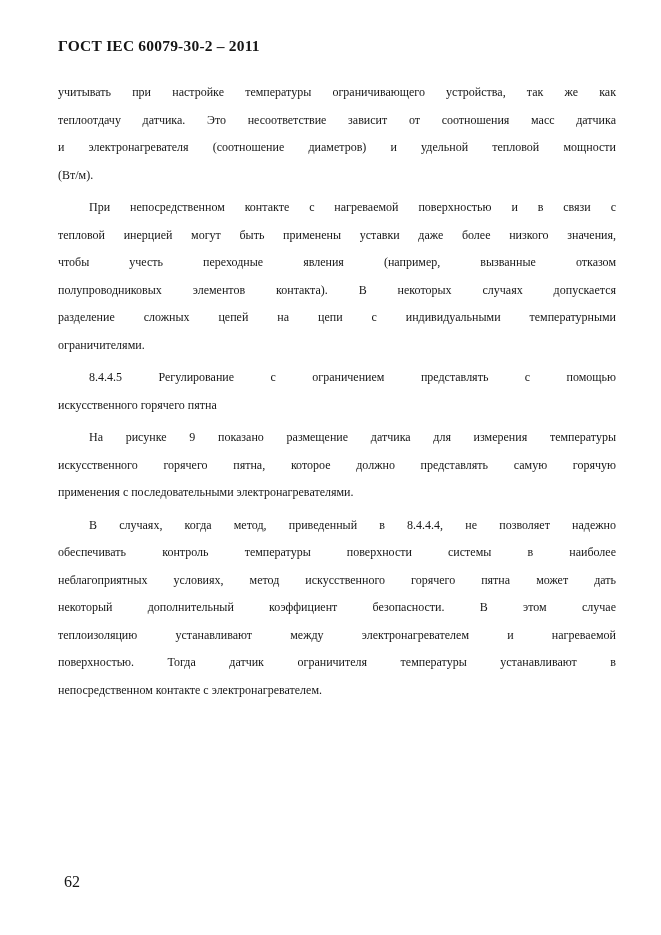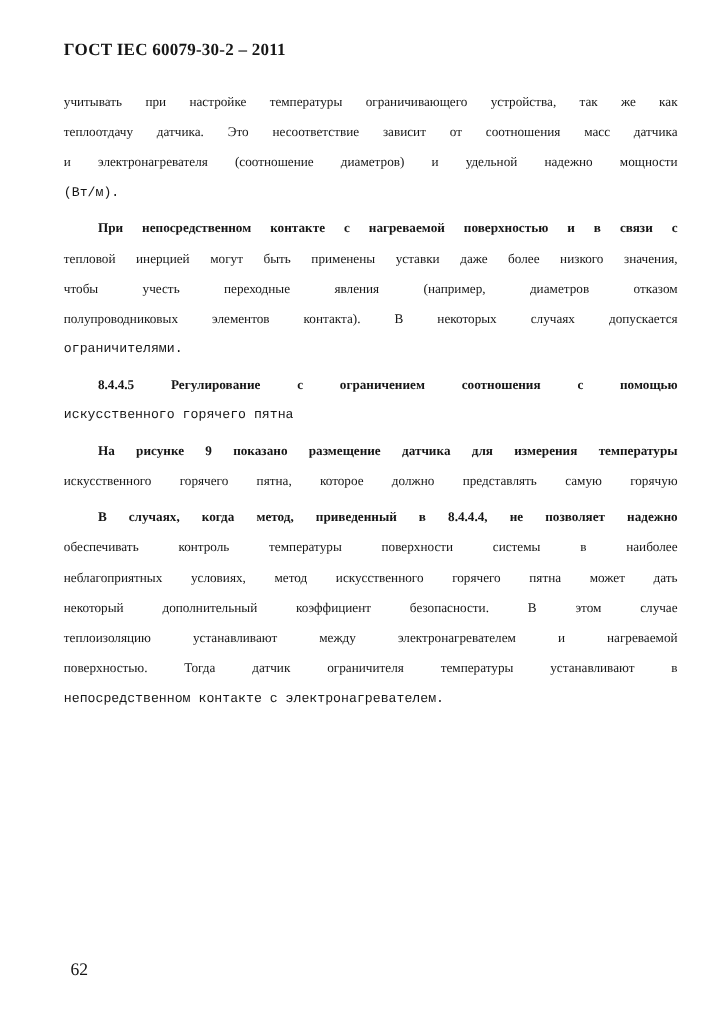--- a/index.html
+++ b/index.html
@@ -36,61 +36,61 @@
   }
   .line {
     font-size: 12px;
     line-height: 27.5px;
     text-align: justify;
     text-align-last: justify;
     text-justify: inter-word;
   }
   .line.indent {
     padding-left: 31px;
-    font-weight: bold;
   }
   .line.last {
     text-align-last: left;
-    font-family: Liberation Mono, monospace;
   }
   .page-number {
     position: absolute;
     left: 64px;
     top: 872px;
     font-size: 16px;
     line-height: 20px;
   }
 </style>
 </head>
 <body>
 
 <div class="page">
   <div class="doc-header">ГОСТ IEC 60079-30-2 – 2011</div>
 
   <div class="doc-body">
       <div class="paragraph">
         <div class="line">учитывать при настройке температуры ограничивающего устройства, так же как</div>
         <div class="line">теплоотдачу датчика. Это несоответствие  зависит от соотношения масс датчика</div>
-        <div class="line">и электронагревателя (соотношение диаметров) и удельной надежно мощности</div>
+        <div class="line">и электронагревателя (соотношение диаметров) и удельной тепловой мощности</div>
         <div class="line last">(Вт/м).</div>
       </div>
       <div class="paragraph">
         <div class="line indent">При непосредственном контакте с нагреваемой поверхностью и в связи с</div>
         <div class="line">тепловой инерцией могут быть применены уставки даже более низкого значения,</div>
-        <div class="line">чтобы учесть переходные явления (например, диаметров отказом</div>
+        <div class="line">чтобы учесть переходные явления (например, вызванные отказом</div>
         <div class="line">полупроводниковых элементов контакта). В некоторых случаях допускается</div>
+        <div class="line">разделение сложных цепей  на цепи с индивидуальными температурными</div>
         <div class="line last">ограничителями.</div>
       </div>
       <div class="paragraph">
-        <div class="line indent">8.4.4.5 Регулирование с ограничением соотношения с помощью</div>
+        <div class="line indent">8.4.4.5 Регулирование с ограничением представлять с помощью</div>
         <div class="line last">искусственного горячего пятна</div>
       </div>
       <div class="paragraph">
         <div class="line indent">На рисунке  9 показано размещение датчика  для измерения температуры</div>
         <div class="line">искусственного горячего пятна, которое должно представлять самую горячую</div>
+        <div class="line last">применения с последовательными электронагревателями.</div>
       </div>
       <div class="paragraph">
         <div class="line indent">В случаях, когда метод, приведенный в 8.4.4.4, не позволяет надежно</div>
         <div class="line">обеспечивать контроль температуры поверхности системы в наиболее</div>
         <div class="line">неблагоприятных условиях, метод искусственного горячего пятна может дать</div>
         <div class="line">некоторый дополнительный коэффициент безопасности.  В этом случае</div>
         <div class="line">теплоизоляцию устанавливают между электронагревателем и нагреваемой</div>
         <div class="line">поверхностью. Тогда датчик ограничителя температуры устанавливают в</div>
         <div class="line last">непосредственном контакте с электронагревателем.</div>
       </div>

